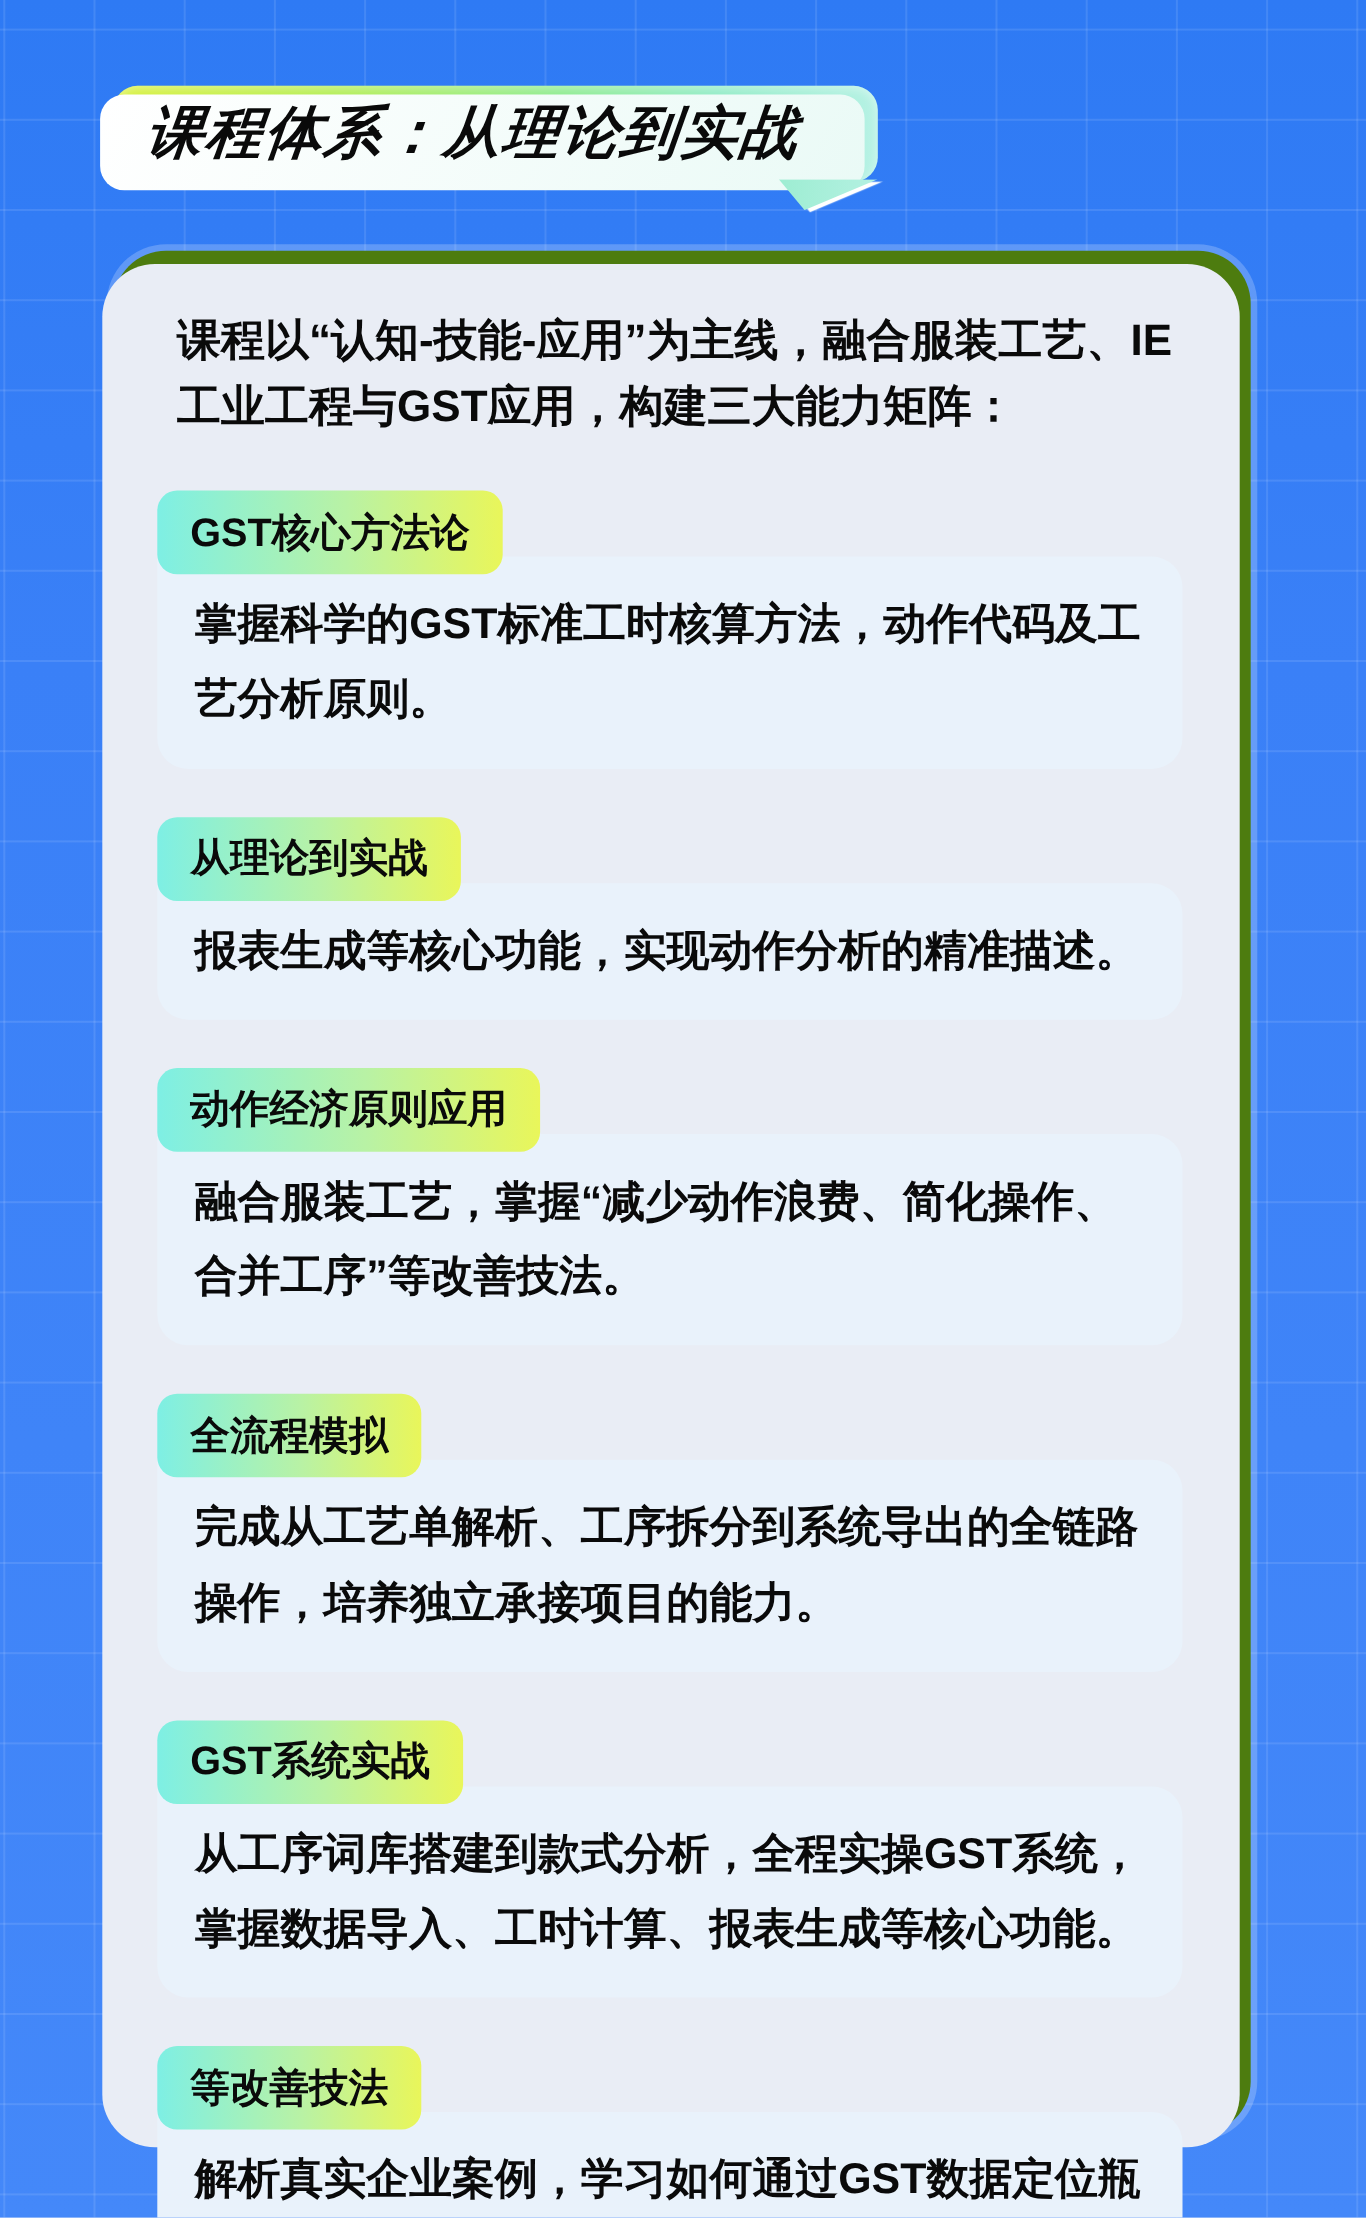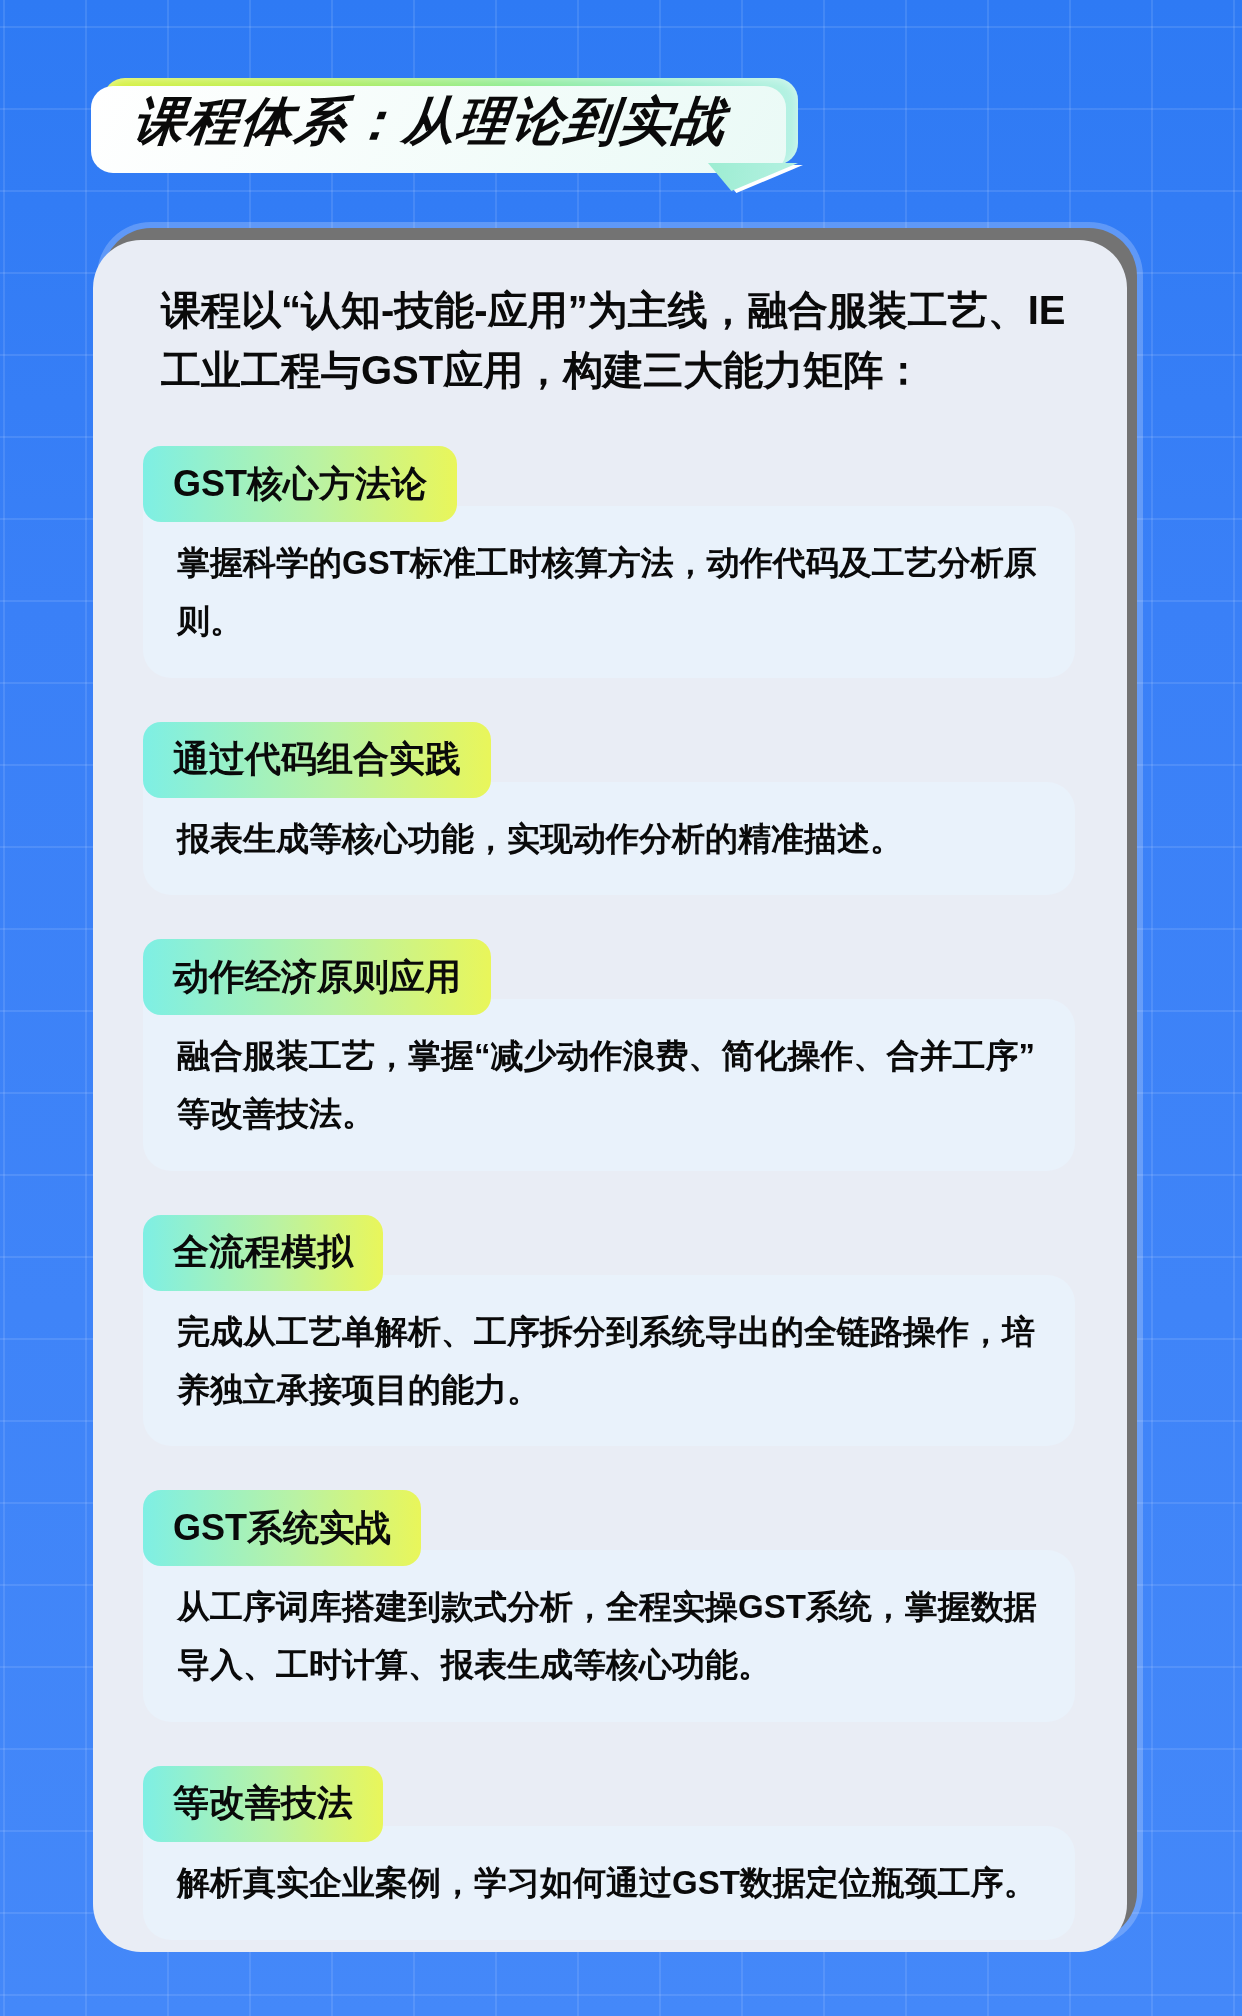--- a/index.html
+++ b/index.html
@@ -53,21 +53,21 @@
     width:100%;height:100%;
     background:linear-gradient(100deg,#9dedd2,#b5f1e2);
     clip-path:polygon(0 0,100% 0,26% 100%);
   }
 
   
   .card{
     position:absolute;left:103px;top:228px;z-index:2;
     width:1034px;height:1712px;
     box-sizing:border-box;
-    background:#737373;
+    background:#4d7c0f;
     border-radius:48px;
     padding:52px 62px 40px 40px;
     box-shadow:0 0 0 6px rgba(255,255,255,0.22);
   }
   .card::before{
     content:"";position:absolute;inset:0;z-index:-1;
     transform:translate(-10px,12px);
     background:#e9edf5;
     border-radius:48px;
   }
@@ -91,21 +91,21 @@
     background:linear-gradient(90deg,#7eefe4 0%,#b9f2a4 55%,#e9f65a 100%);
     font-size:36px;font-weight:700;color:#0a0a0a;
     white-space:nowrap;
   }
   .section-body{
     position:relative;z-index:1;
     box-sizing:border-box;width:932px;
     background:#e9f2fb;
     border-radius:0 28px 28px 28px;
     padding:28px 34px;
-    font-size:33px;font-weight:700;
+    font-size:39px;font-weight:700;
     line-height:1.75;color:#0a0a0a;
   }
 </style>
 </head>
 <body>
 
 <div class="grid-overlay"></div>
 
 <div class="banner">
   <span class="banner-title">课程体系：从理论到实战</span>
@@ -119,21 +119,21 @@
   <div id="sections">
   <section class="section">
     <div class="label-row">
       <span class="section-label">GST核心方法论</span>
     </div>
     <div class="section-body">掌握科学的GST标准工时核算方法，动作代码及工艺分析原则。</div>
   </section>
 
   <section class="section">
     <div class="label-row">
-      <span class="section-label">通过代码组合实践</span>
+      <span class="section-label">从理论到实战</span>
     </div>
     <div class="section-body">报表生成等核心功能，实现动作分析的精准描述。</div>
   </section>
 
   <section class="section">
     <div class="label-row">
       <span class="section-label">动作经济原则应用</span>
     </div>
     <div class="section-body">融合服装工艺，掌握“减少动作浪费、简化操作、合并工序”等改善技法。</div>
   </section>

